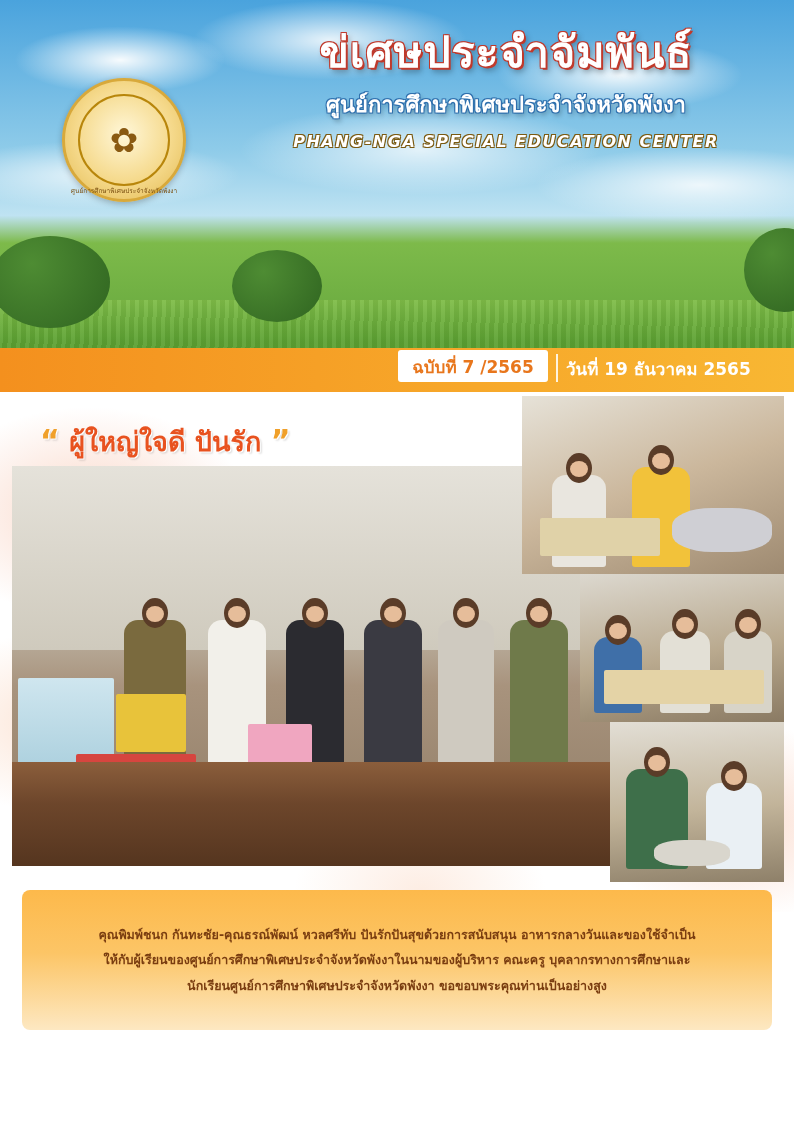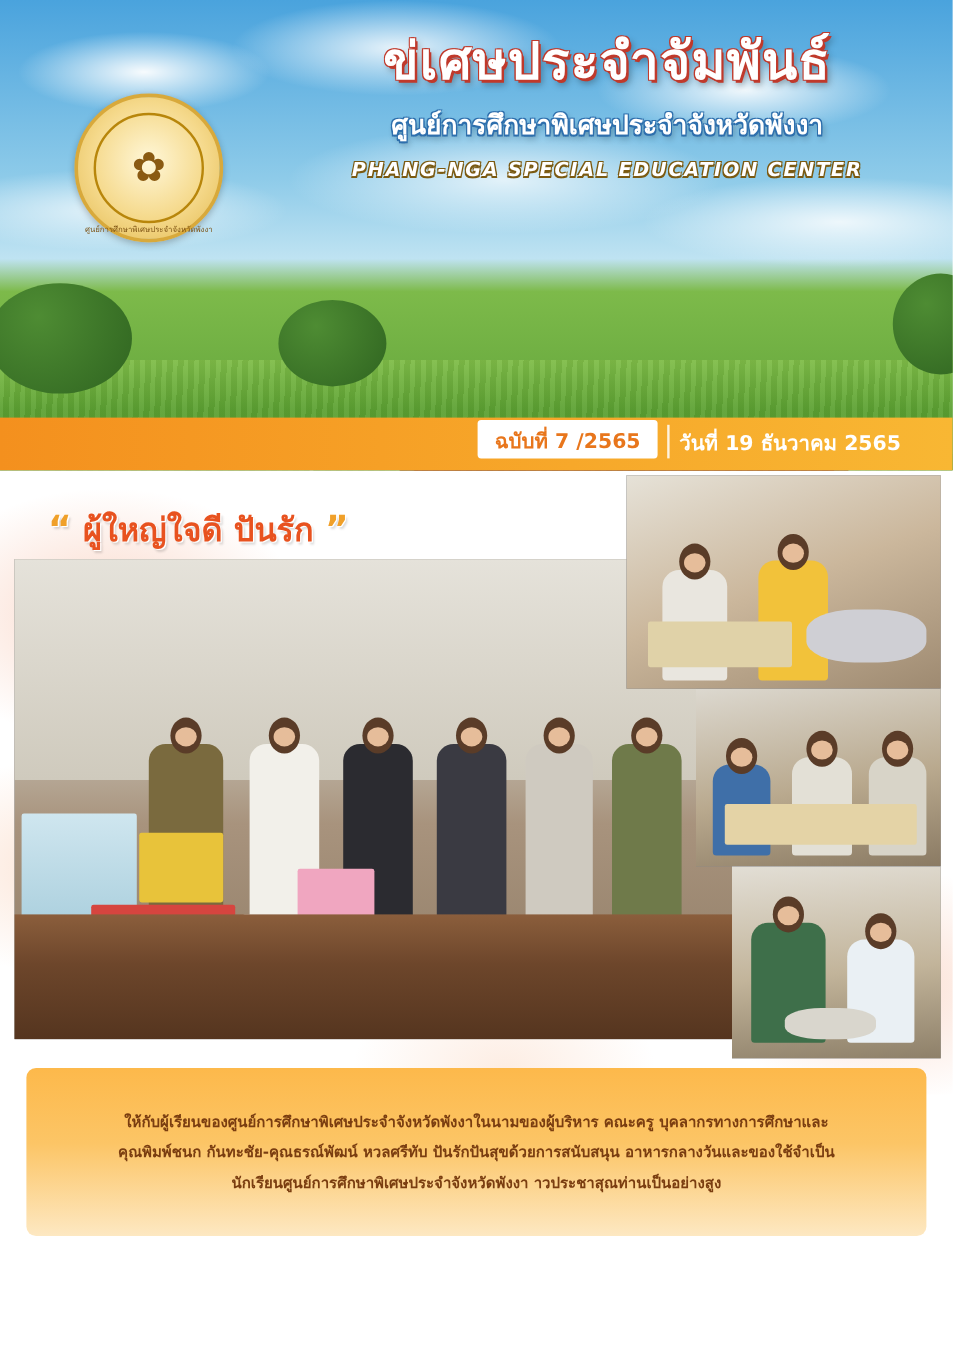--- a/index.html
+++ b/index.html
@@ -306,23 +306,23 @@
       <div class="face"></div>
     </div>
   <div class="person" style="left:96px; width:56px; height:86px; background:#eaf0f4; bottom:8%;">
       <div class="head"></div>
       <div class="face"></div>
     </div>
   <div class="goods" style="left:44px; top:118px; width:76px; height:26px; background:#d9d6cd; border-radius:40%;"></div>
 </div>
 
 <div class="caption-box">
+  <div class="caption-line">คุณพิมพ์ชนก กันทะชัย-คุณธรณ์พัฒน์ หวลศรีทับ ปันรักปันสุขด้วยการสนับสนุน อาหารกลางวันและของใช้จำเป็น</div>
   <div class="caption-line">ให้กับผู้เรียนของศูนย์การศึกษาพิเศษประจำจังหวัดพังงาในนามของผู้บริหาร คณะครู บุคลากรทางการศึกษาและ</div>
-  <div class="caption-line">คุณพิมพ์ชนก กันทะชัย-คุณธรณ์พัฒน์ หวลศรีทับ ปันรักปันสุขด้วยการสนับสนุน อาหารกลางวันและของใช้จำเป็น</div>
-  <div class="caption-line">นักเรียนศูนย์การศึกษาพิเศษประจำจังหวัดพังงา าวประชาสุณท่านเป็นอย่างสูง</div>
+  <div class="caption-line">นักเรียนศูนย์การศึกษาพิเศษประจำจังหวัดพังงา ขอขอบพระคุณท่านเป็นอย่างสูง</div>
 </div>
 
 <div class="footer">
   
 
   
 
   
 </div>
 

